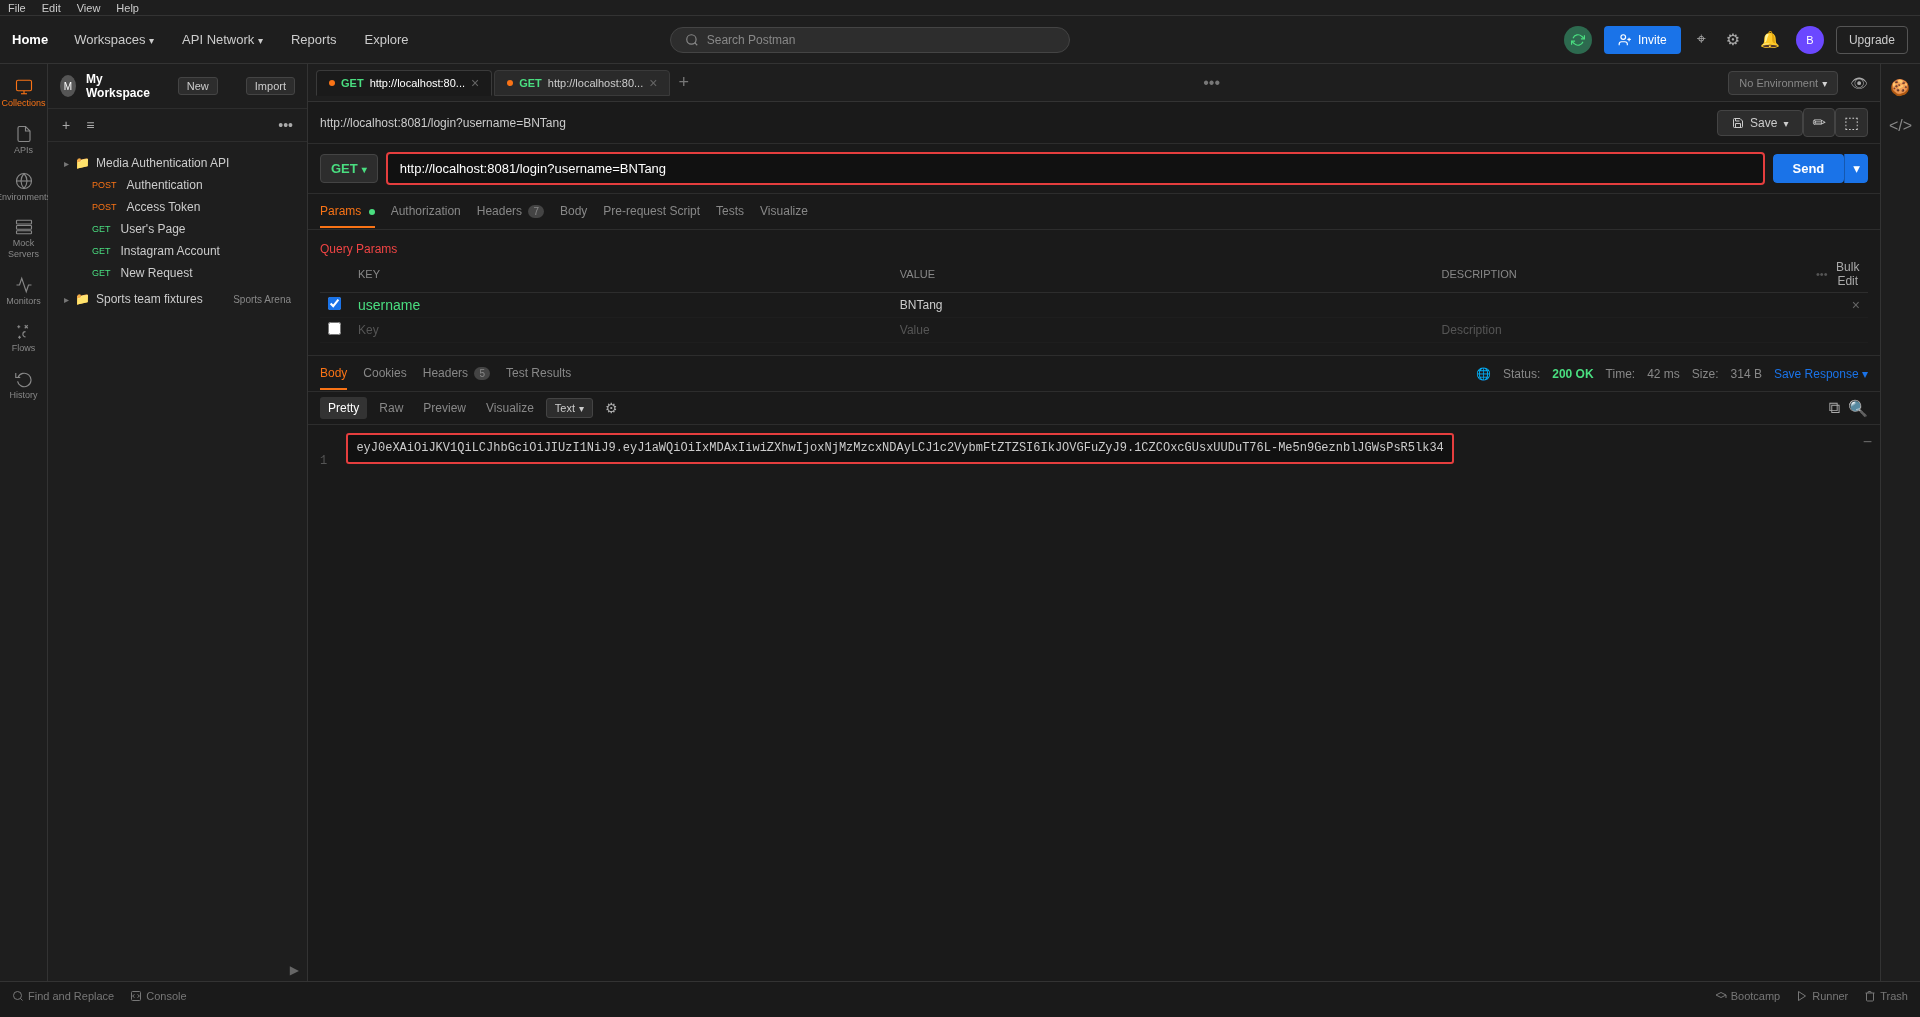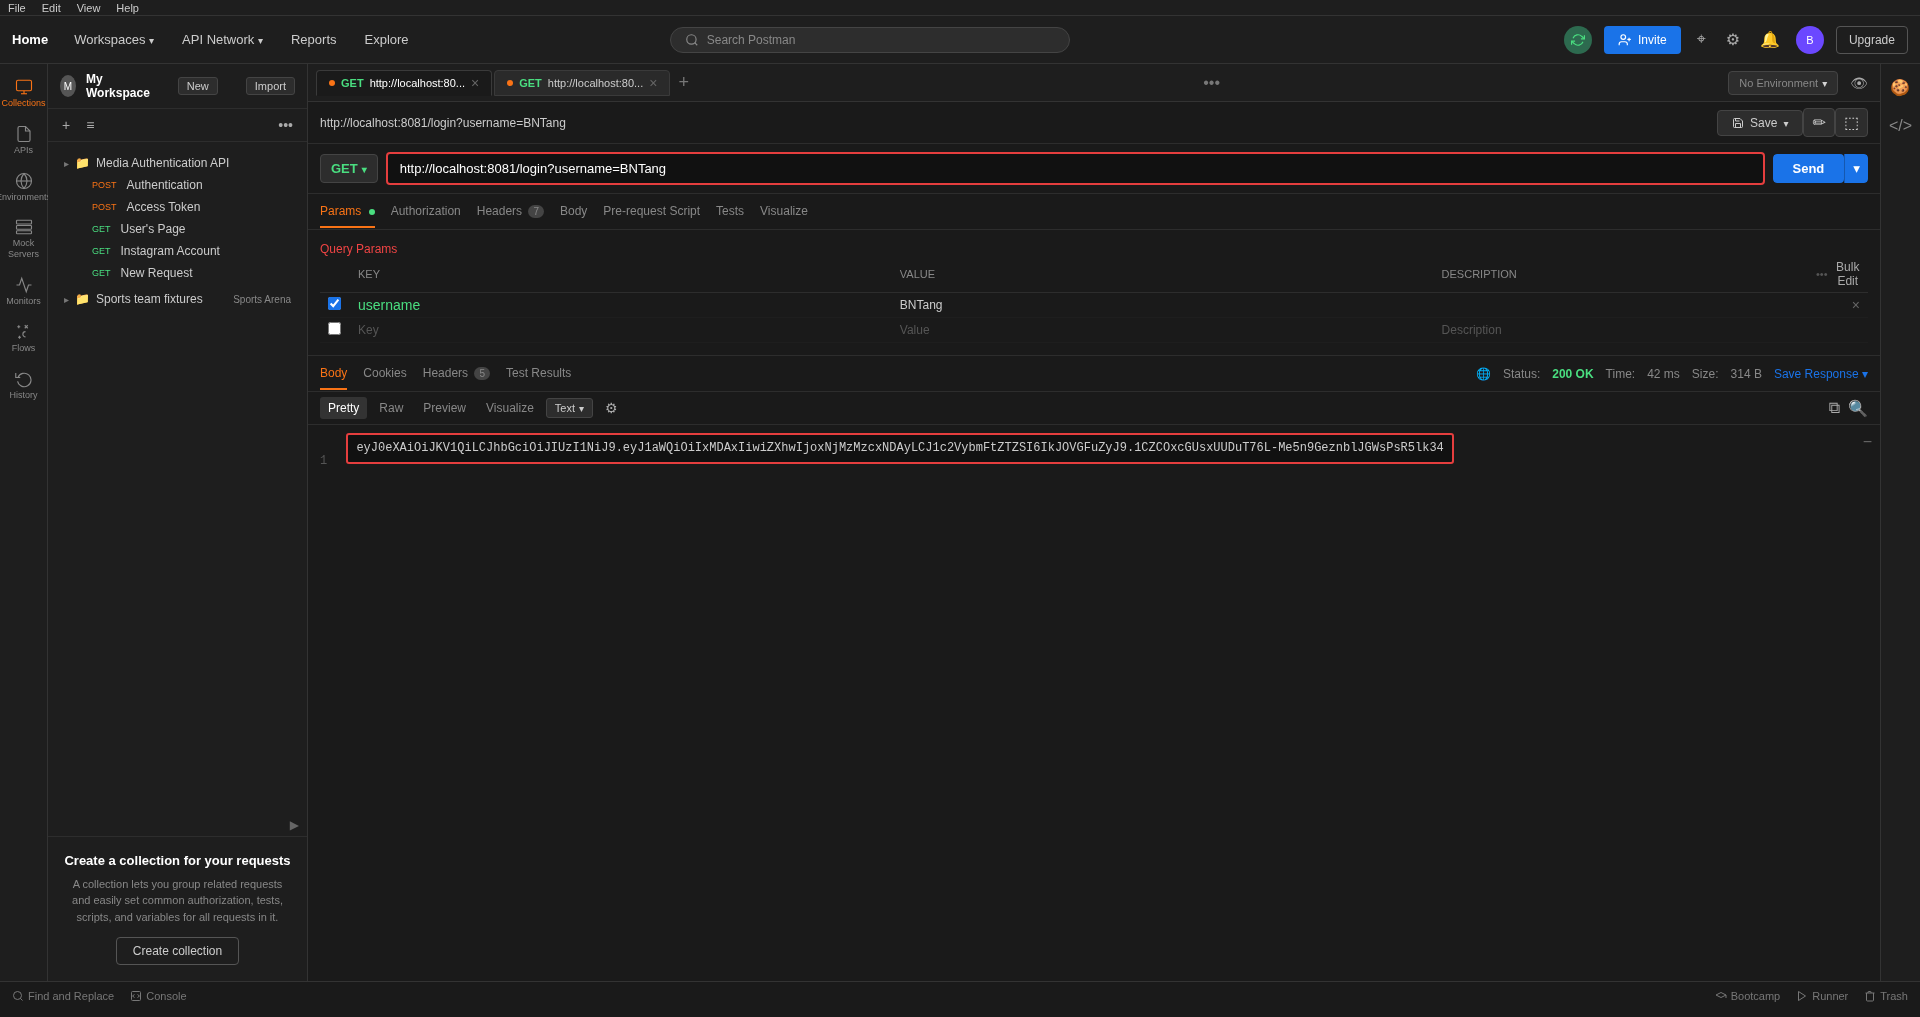--- a/index.html
+++ b/index.html
@@ -310,25 +310,20 @@
           <span class="coll-name">Sports team fixtures</span>
           <span style="font-size:10px;color:#888;margin-left:20px;">Sports Arena</span>
         </div>
       </div>
     </div>
 
     <div style="display:flex;justify-content:flex-end;padding:4px 8px;">
       <span style="color:#666;font-size:12px;cursor:pointer;">▶</span>
     </div>
 
-    <div class="create-collection-area">
-      <div class="create-coll-title">Create a collection for your requests</div>
-      <div class="create-coll-desc">A collection lets you group related requests and easily set common authorization, tests, scripts, and variables for all requests in it.</div>
-      <button class="btn-create-coll">Create collection</button>
-    </div>
   </div>
 
   <div id="content">
 
     <div id="tabs-bar">
       <div class="tab-item active">
         <span class="tab-dot"></span>
         <span style="color:#4ade80;font-weight:700;font-size:11px;">GET</span>
         <span style="font-size:11px;">http://localhost:80...</span>
         <span class="tab-close">×</span>

